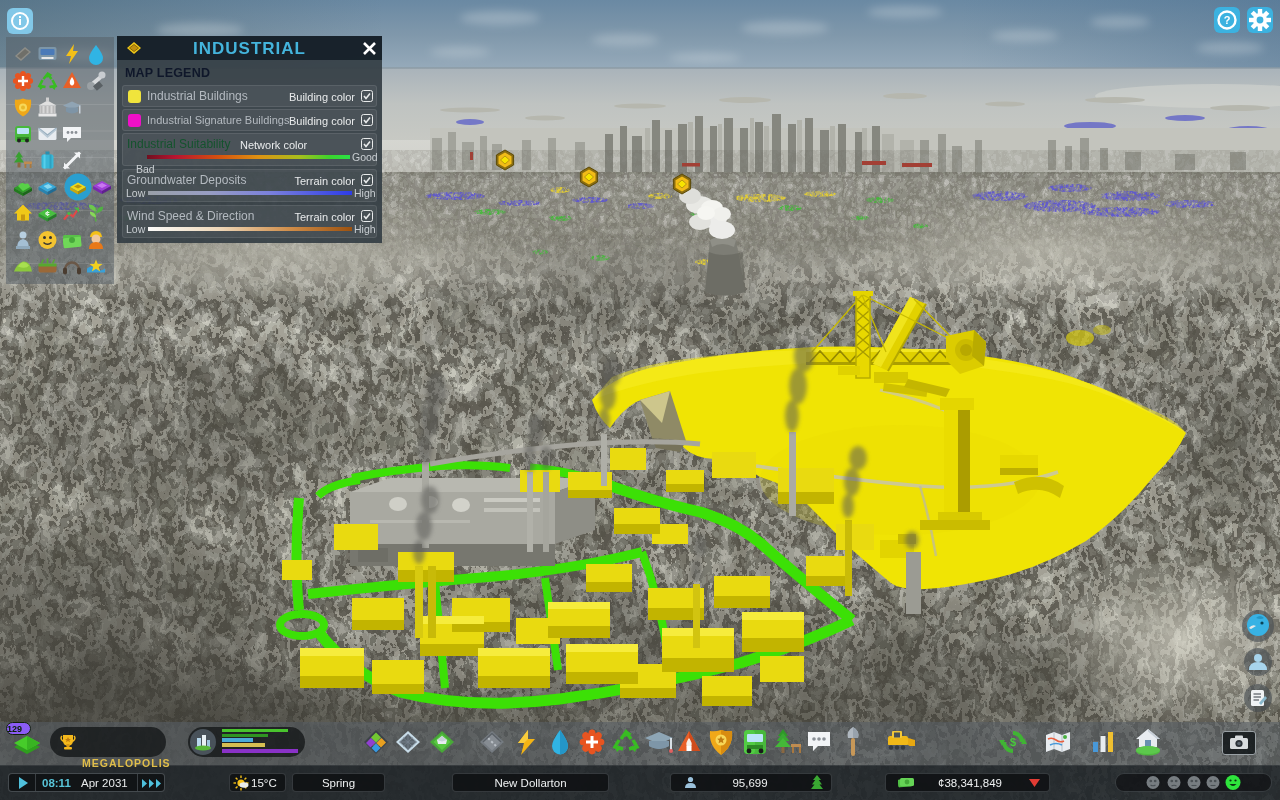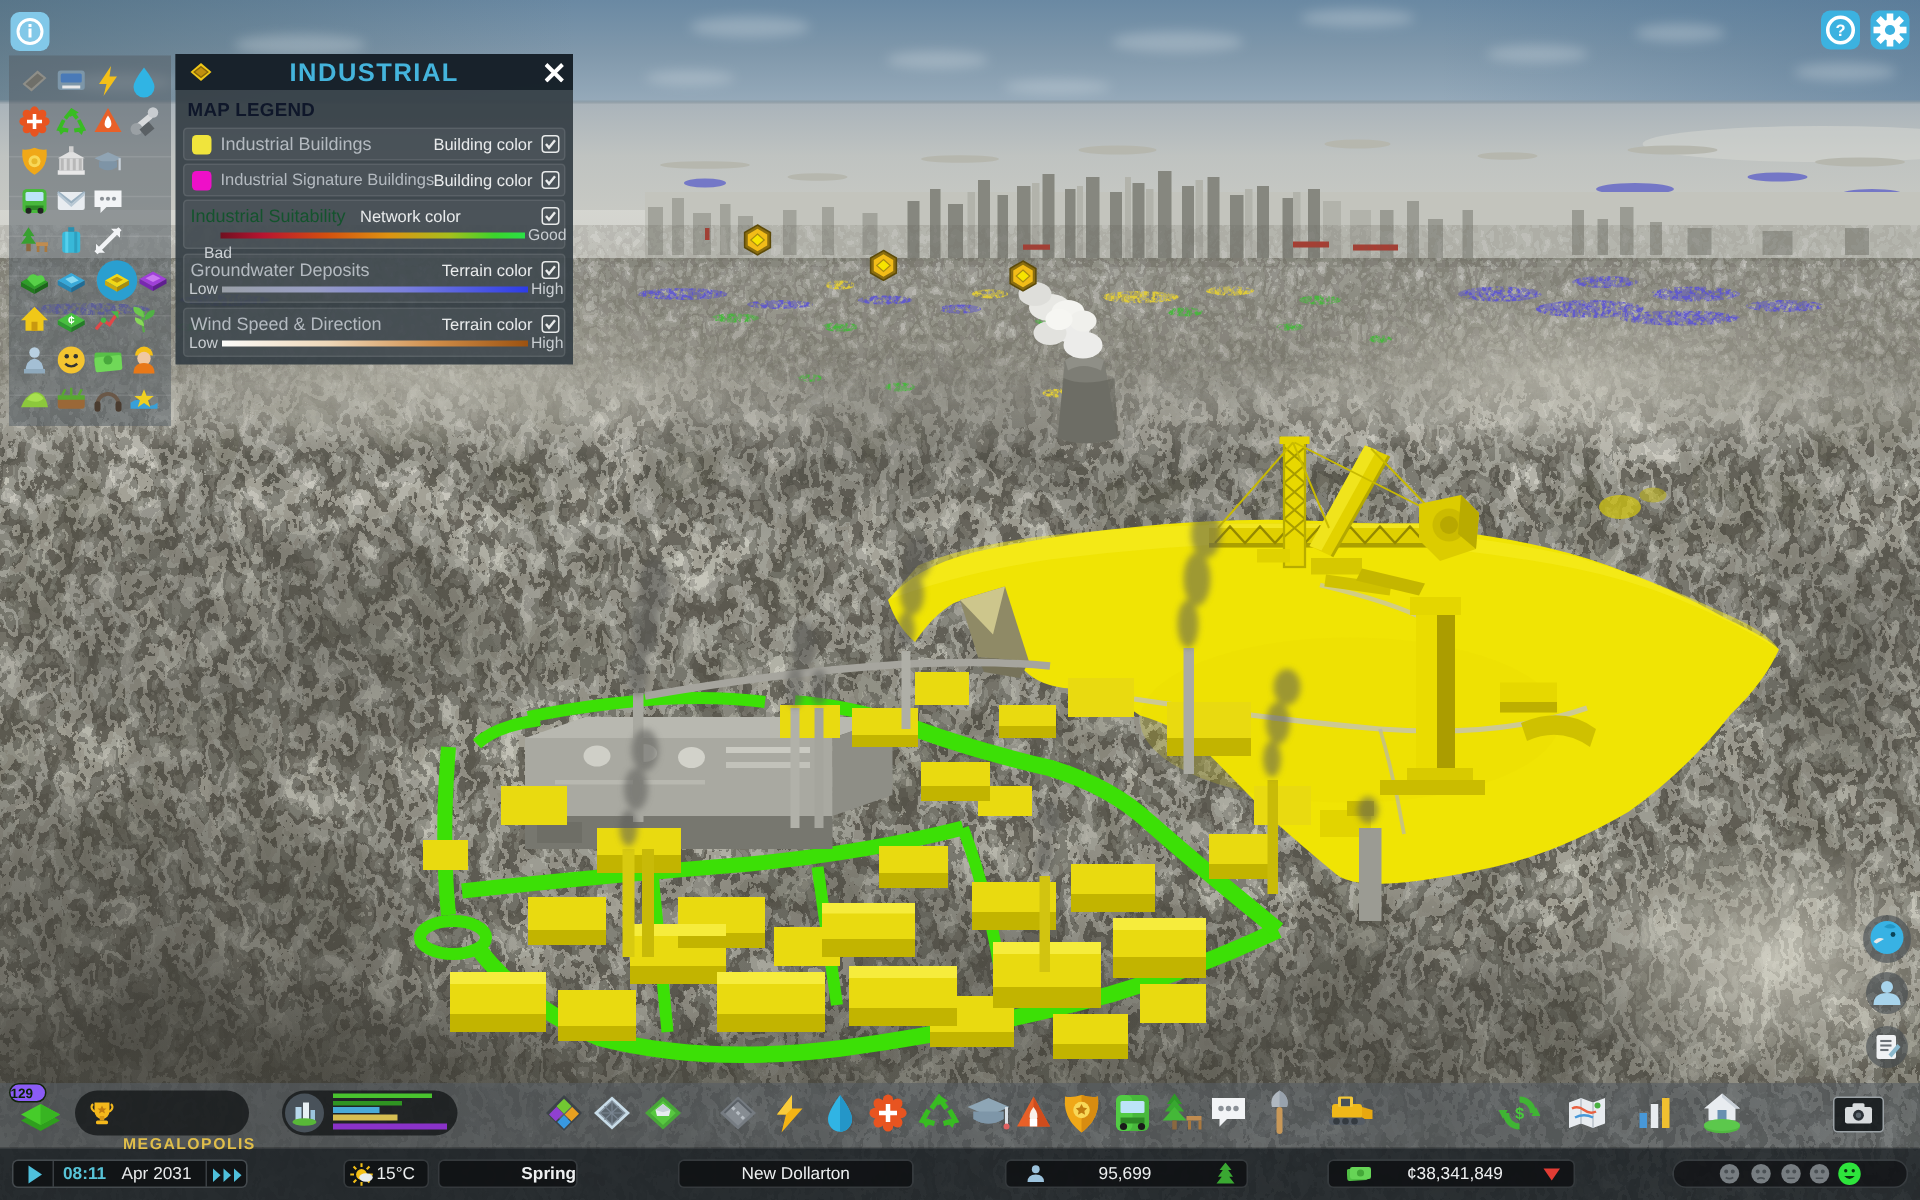--- a/index.html
+++ b/index.html
@@ -1082,21 +1082,21 @@
         <line x1="13" y1="8" x2="15.5" y2="8"></line>
         <line x1="2.7" y1="2.7" x2="4.5" y2="4.5"></line>
         <line x1="11.5" y1="11.5" x2="13.3" y2="13.3"></line>
         <line x1="2.7" y1="13.3" x2="4.5" y2="11.5"></line>
         <line x1="11.5" y1="4.5" x2="13.3" y2="2.7"></line>
       </g>
       <ellipse cx="11" cy="10" rx="4.5" ry="2.8" fill="#e8ecee"></ellipse>
     </svg>
 <div class="abs" style="left:251px;top:777px;color:#eef0f1;font-size:11.5px;">15°C</div>
 
-<div class="abs" style="left:292px;top:773px;width:93px;height:19px;background:rgba(16,18,20,0.9);border:1px solid rgba(120,128,134,0.35);border-radius:4px;box-sizing:border-box;color:#eef0f1;font-size:11.5px;text-align:right;line-height:18px;font-weight:bold;">Spring</div>
+<div class="abs" style="left:292px;top:773px;width:93px;height:19px;background:rgba(16,18,20,0.9);border:1px solid rgba(120,128,134,0.35);border-radius:4px;box-sizing:border-box;color:#eef0f1;font-size:11.5px;text-align:center;line-height:18px;">Spring</div>
 
 <div class="abs" style="left:452px;top:773px;width:157px;height:19px;background:rgba(16,18,20,0.9);border:1px solid rgba(120,128,134,0.35);border-radius:4px;box-sizing:border-box;color:#eef0f1;font-size:11.5px;text-align:center;line-height:18px;">New Dollarton</div>
 
 <div class="abs" style="left:670px;top:773px;width:162px;height:19px;background:rgba(16,18,20,0.9);border:1px solid rgba(120,128,134,0.35);border-radius:4px;box-sizing:border-box;"></div>
 <svg class="abs" style="left:684px;top:776px" width="13" height="13">
       <circle cx="6.5" cy="3.5" r="2.6" fill="#9cc2dc"></circle>
       <path d="M1,12 Q1,7 6.5,7 Q12,7 12,12 Z" fill="#9cc2dc"></path>
     </svg>
 <div class="abs" style="left:700px;top:777px;width:100px;text-align:center;color:#eef0f1;font-size:11.5px;">95,699</div>
 <svg class="abs" style="left:810px;top:775px" width="14" height="15">

